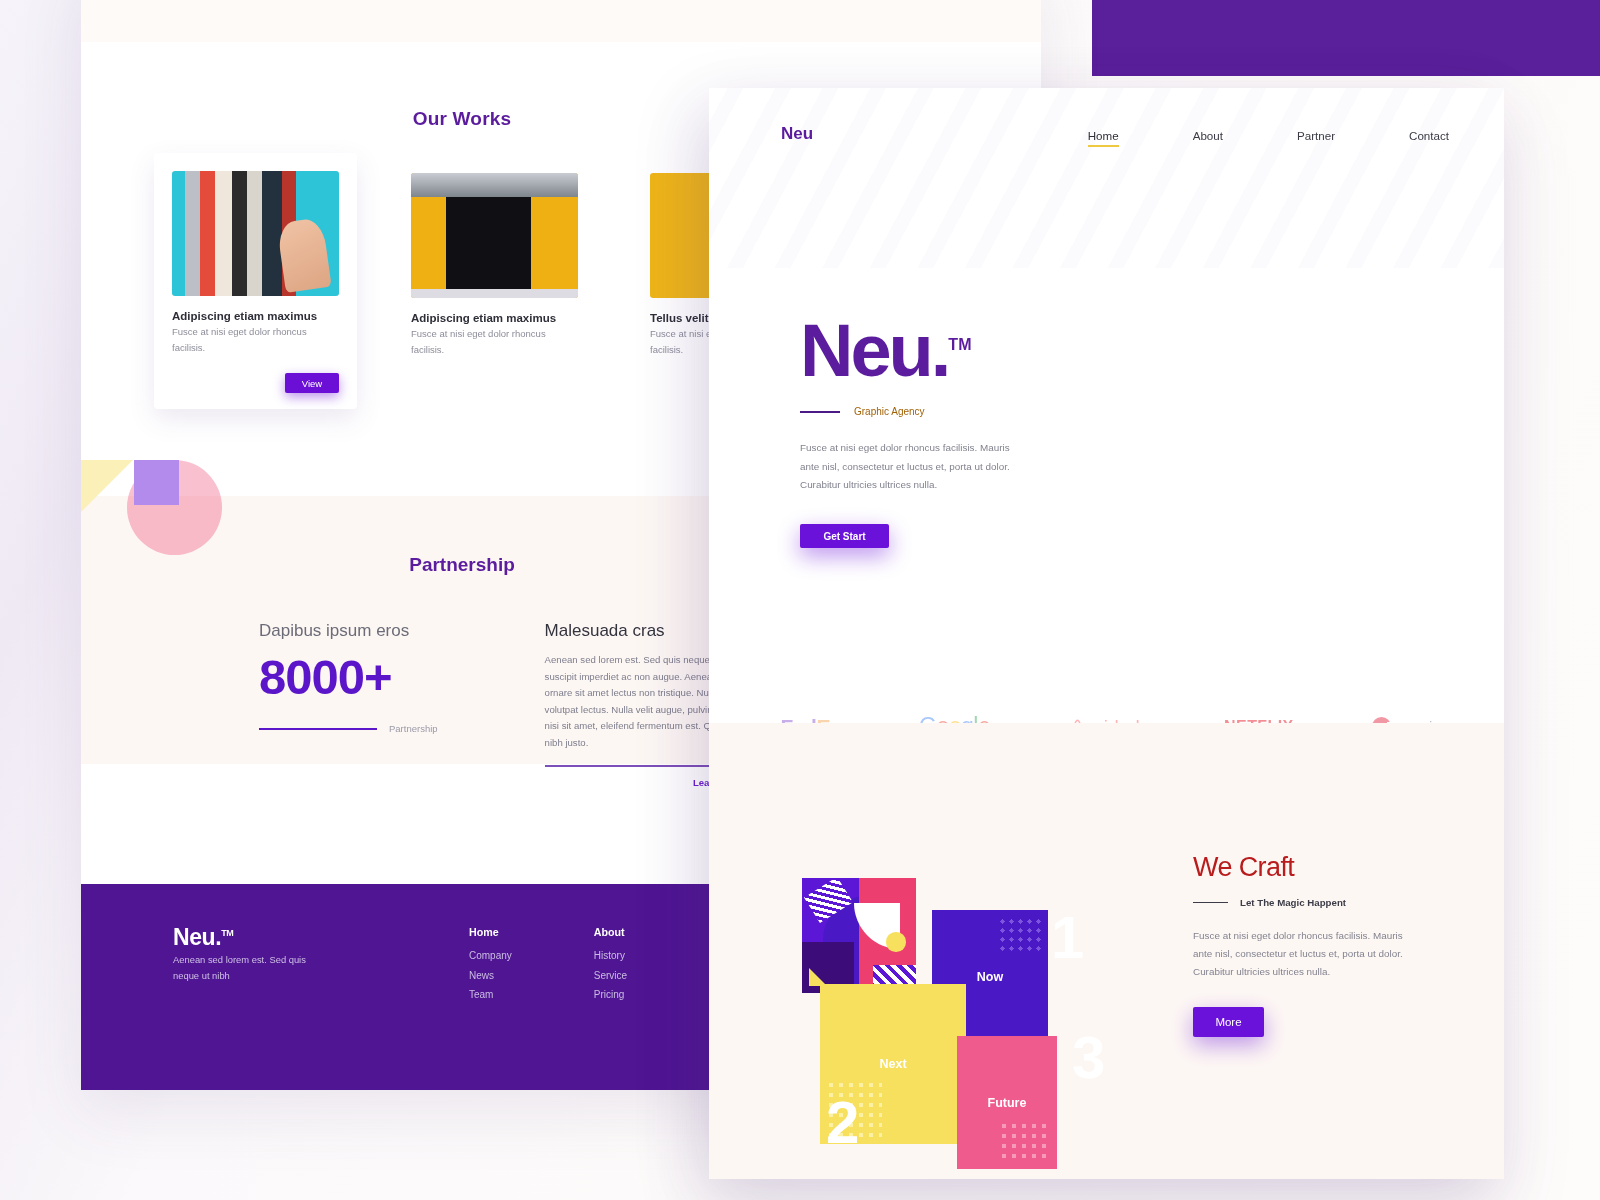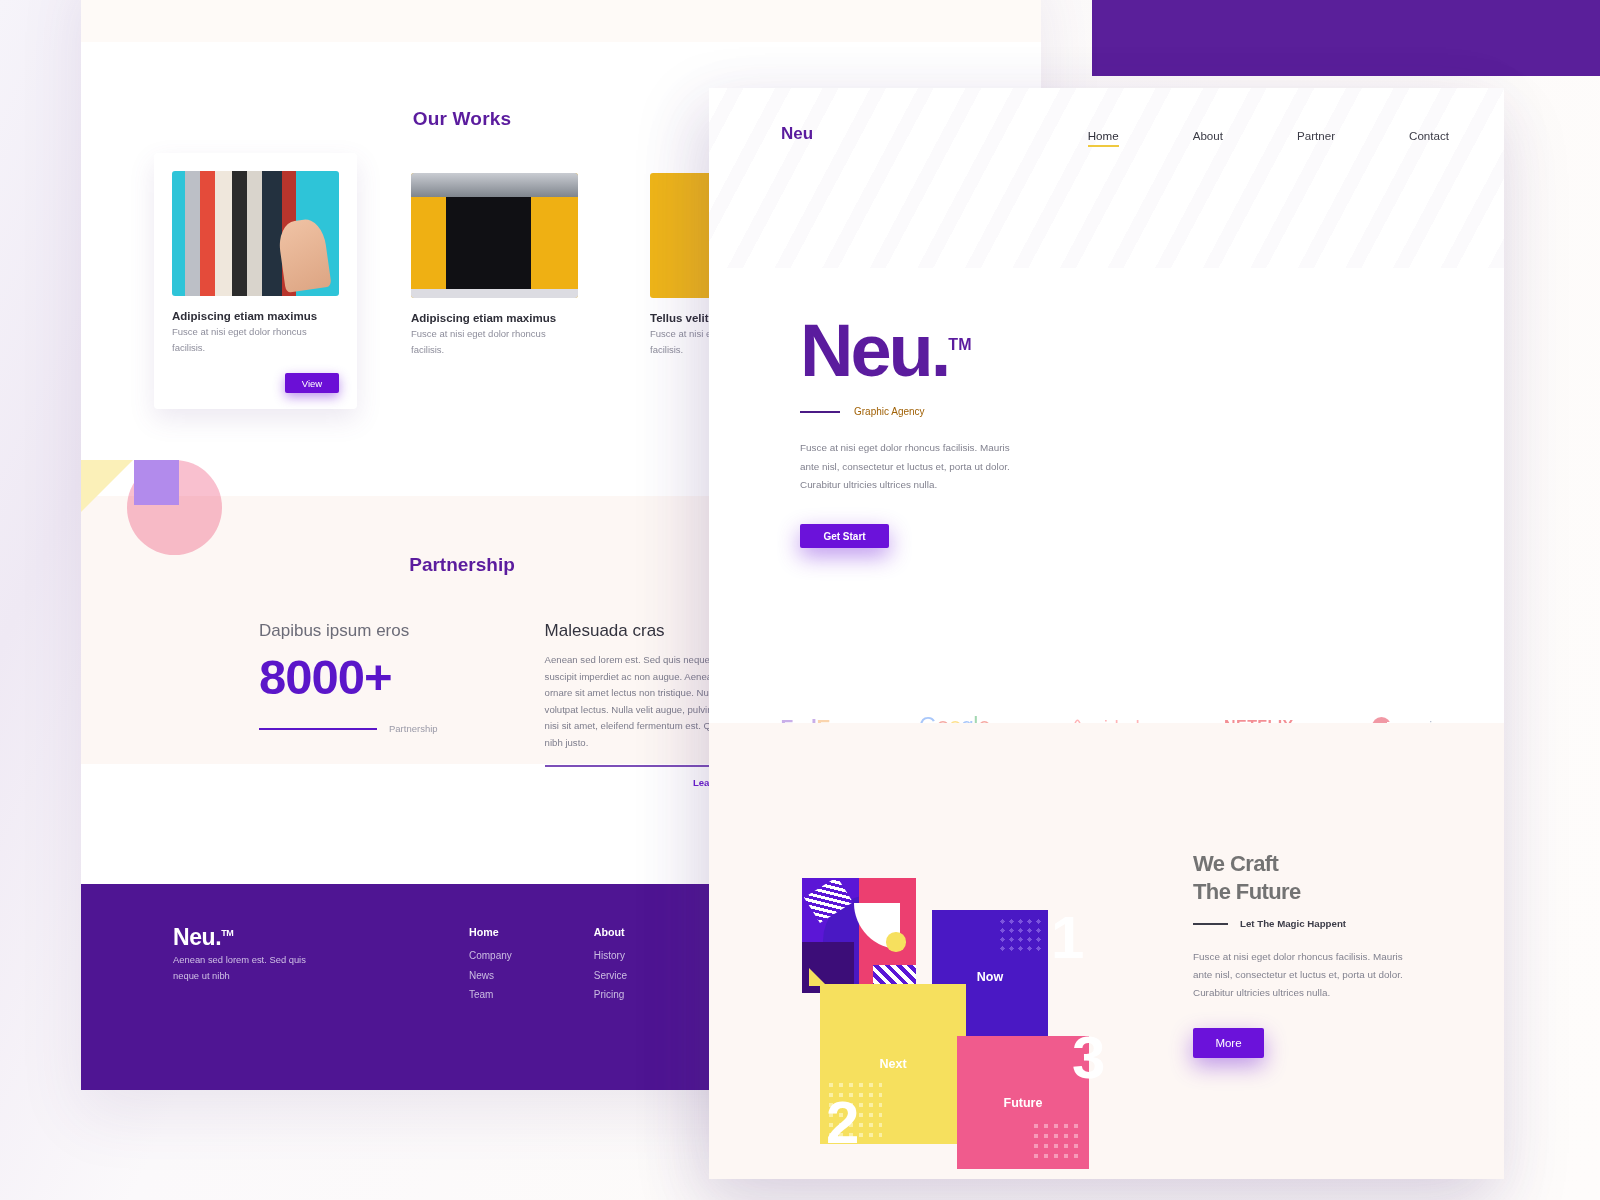--- a/index.html
+++ b/index.html
@@ -196,33 +196,33 @@
   .blk-art .hatch2{position:absolute;left:62%;bottom:-20%;width:44%;height:44%;
      background:repeating-linear-gradient(45deg,#fff 0 4px,#5b16d6 4px 8px);}
 
   .blk-now { left:130px; top:32px; width:116px; height:133px; background:#4a18c4; }
   .blk-now .dots{position:absolute;right:6px;top:7px;width:44px;height:36px;
      background:radial-gradient(#7c54dd 32%,transparent 33%); background-size:9px 9px;}
   .blk-darksq { left:113px; top:121px; width:40px; height:40px; background:#3c0d78; }
   .blk-next { left:18px; top:106px; width:146px; height:160px; background:#f6e05e; }
   .blk-next .dots{position:absolute;left:6px;bottom:6px;width:56px;height:58px;
      background:radial-gradient(#fbf0a3 32%,transparent 33%); background-size:10px 10px;}
-  .blk-future { left:155px; top:158px; width:132px; height:133px; background:#f05b8d; }
+  .blk-future { left:155px; top:158px; width:100px; height:133px; background:#f05b8d; }
   .blk-future .dots{position:absolute;right:6px;bottom:6px;width:52px;height:42px;
      background:radial-gradient(#f79ab9 32%,transparent 33%); background-size:10px 10px;}
 
   .blk-label{position:absolute;color:#fff;font-size:12.5px;font-weight:bold;
     left:0;right:0;top:50%;transform:translateY(-50%);text-align:center;}
   .bignum{position:absolute;color:#fff;font-size:60px;font-weight:bold;line-height:1;}
   .num1{left:249px;top:30px;}
   .num2{left:24px;top:215px;}
   .num3{left:270px;top:150px;}
 
   .craft { position:absolute; left:484px; top:127px; width:270px; }
-  .craft-title{font-size:22px;font-weight:bold;color:#737373;line-height:1.26;letter-spacing:-.6px;}
+  .craft-title{font-size:27px;font-weight:normal;color:#b91c1c;line-height:1.26;letter-spacing:-.6px;}
   .craft-sub-row{margin-top:13px;display:flex;align-items:center;gap:12px;}
   .craft-rule{width:35px;height:1.6px;background:#3c3c48;}
   .craft-sub{font-size:9.7px;font-weight:bold;color:#3c3c48;}
   .craft-body{margin-top:19px;width:214px;font-size:9.9px;line-height:1.82;color:#82828f;}
   .more-btn{margin-top:26px;width:71px;height:30px;border:0;border-radius:2px;background:#6b12da;
     color:#fff;font-size:11.5px;cursor:pointer;font-family:"Liberation Sans",sans-serif;
     box-shadow:0 8px 22px rgba(107,18,218,.42);}
 
   
   .purple-slab{position:absolute;left:1092px;top:0;width:508px;height:76px;background:#5a1f9a;}
@@ -397,21 +397,20 @@
         </div>
 
         <div class="bignum num1">1</div>
         <div class="bignum num2">2</div>
         <div class="bignum num3">3</div>
       </div>
 
       <div class="craft">
         <div class="craft-title">
           <div>We Craft</div>
-          <div>The Future</div>
         </div>
         <div class="craft-sub-row">
           <div class="craft-rule"></div>
           <div class="craft-sub">Let The Magic Happent</div>
         </div>
         <div class="craft-body">Fusce at nisi eget dolor rhoncus facilisis. Mauris ante nisl, consectetur et luctus et, porta ut dolor. Curabitur ultricies ultrices nulla.</div>
         <button class="more-btn">More</button>
       </div>
     </div>
   </div>

